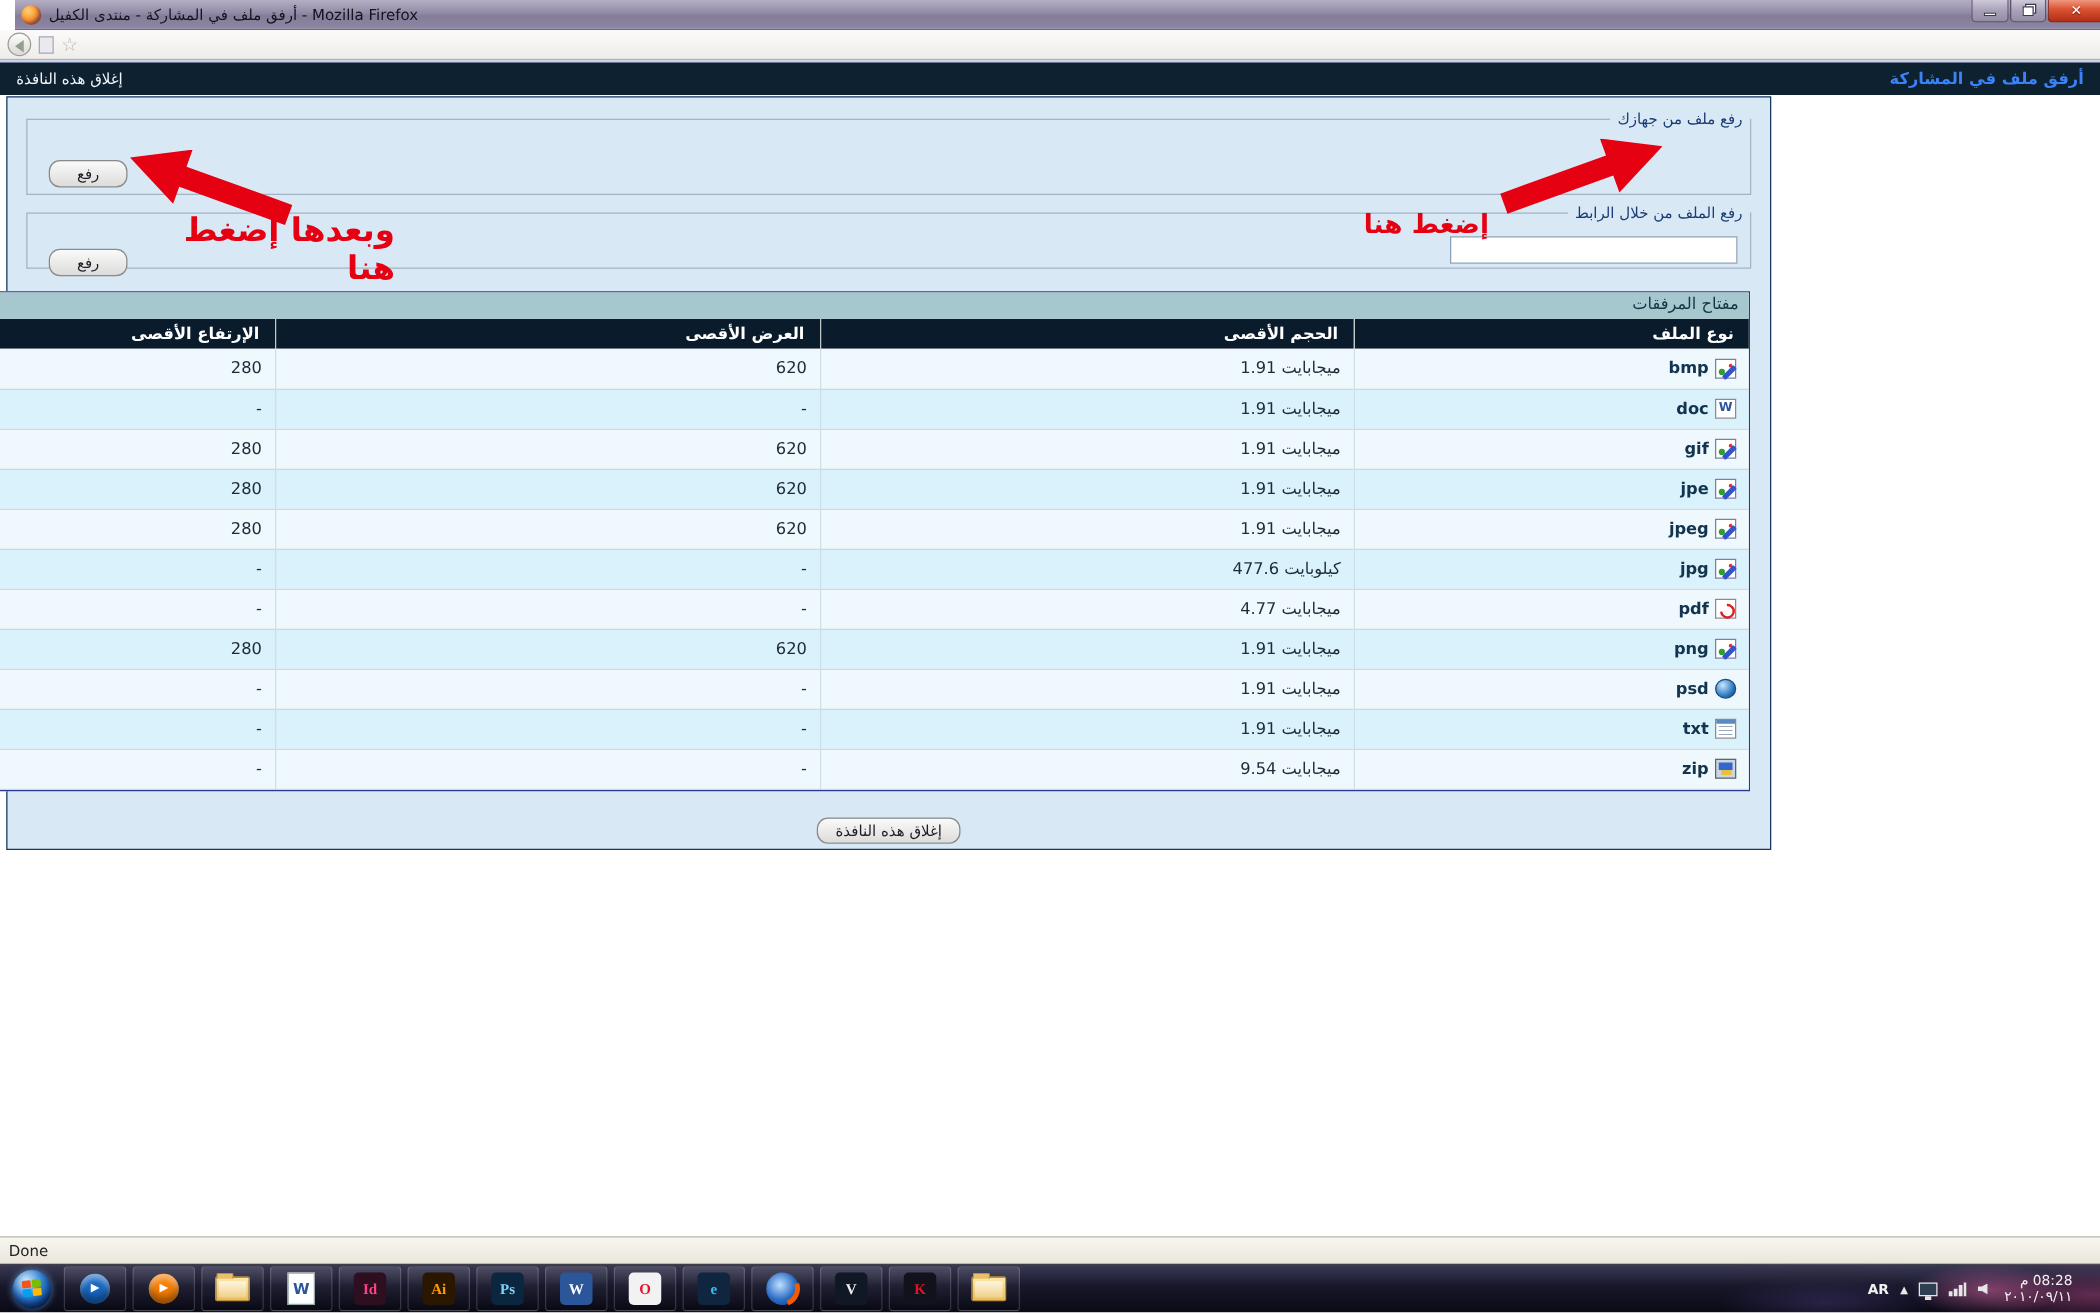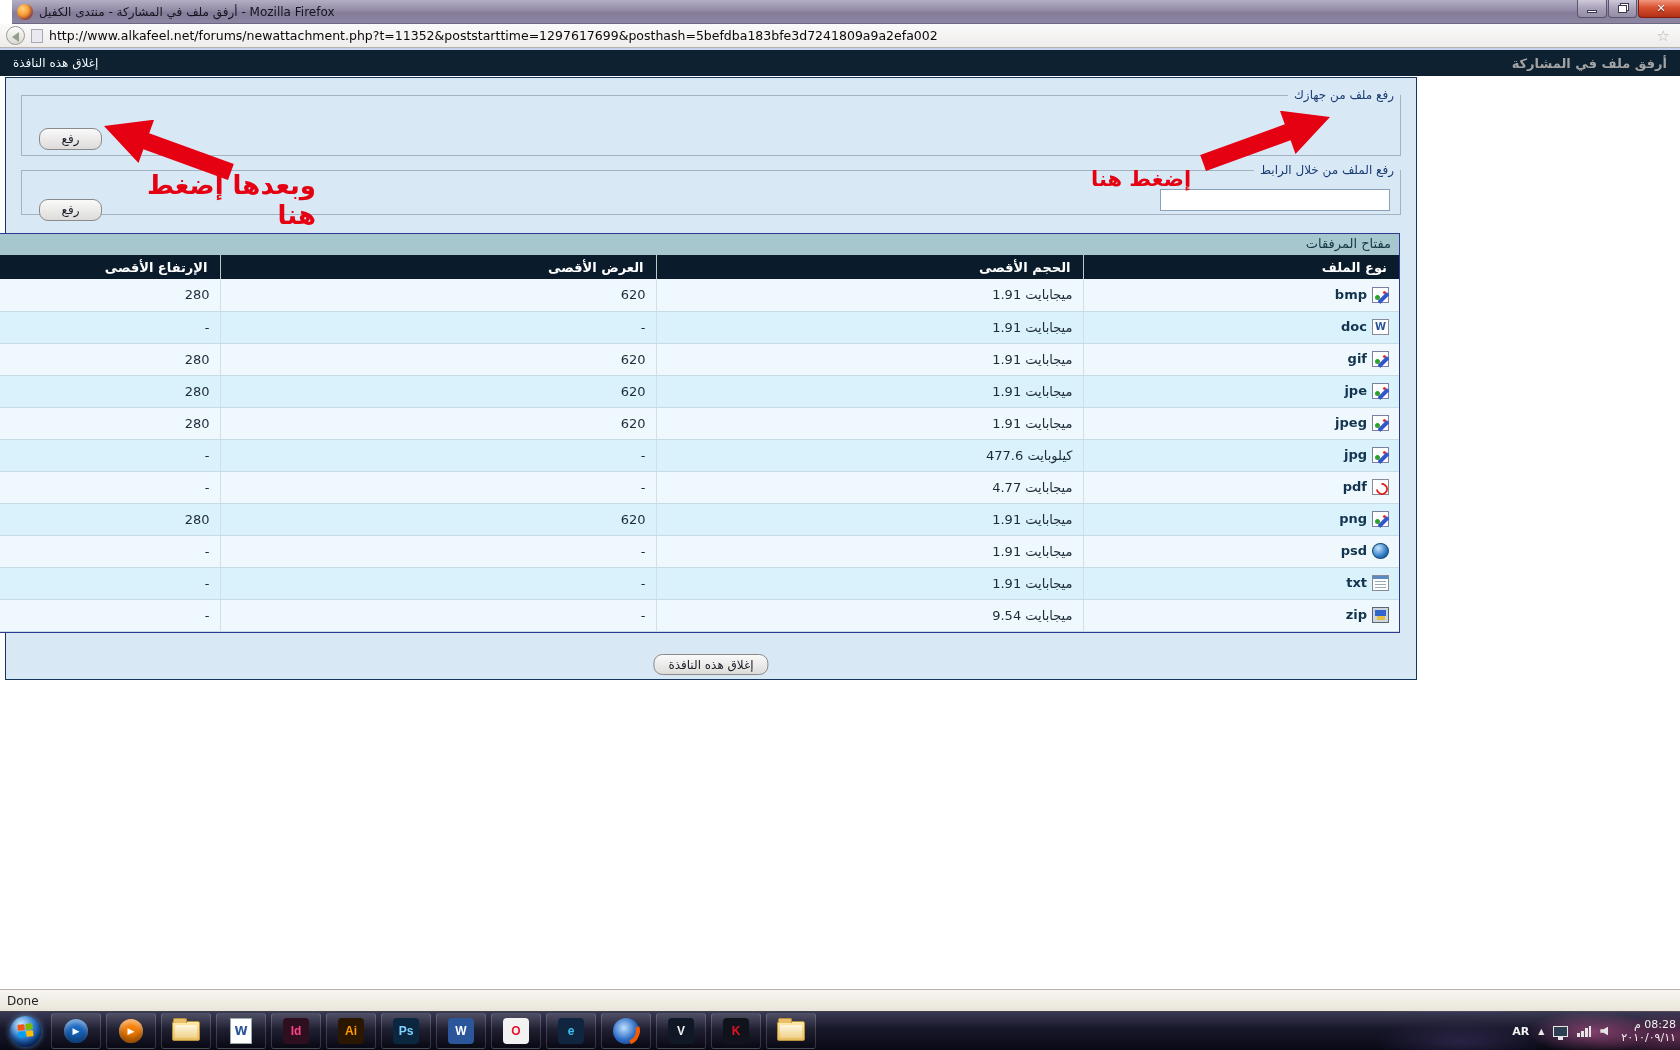--- a/index.html
+++ b/index.html
@@ -36,21 +36,21 @@
     border:5px solid transparent; border-right:7px solid #93a08d; border-left:none; }
   .favicon { width:12px; height:14px; background:#e9e9ef; border:1px solid #a9a9b5; margin-right:6px; }
   .url-text { font-size:12.5px; color:#0a0a0a; direction:ltr; white-space:nowrap; flex:1; }
   .star { margin-right:10px; color:#b9b2a6; font-size:15px; }
 
   
   .viewport { position:absolute; left:0; top:48px; width:1680px; height:941px; background:#fff; }
   .page-header { position:absolute; left:0; top:0; width:1680px; height:28px;
     background:var(--header-bg,#0d2130); border-top:2px solid #c9d1ee; direction:rtl;
     display:flex; align-items:center; justify-content:space-between; padding:0 13px; }
-  .page-title { color:#a3a3a3; font-weight:bold; font-size:13px; }
+  .page-title { color:#3b82f6; font-weight:bold; font-size:13px; }
   .close-link { color:#f2f6fa; font-size:12px; cursor:pointer; }
 
   .content-panel { position:absolute; left:5px; top:29px; width:1412px; height:603px;
     background:var(--panel-bg,#d9e8f5); border:1px solid #16365c; direction:rtl; }
 
   fieldset.fs { position:absolute; right:15px; left:15px; border:1px solid #a4b2c2; }
   fieldset.fs legend { padding:0 6px; font-size:12px; color:#1a3c75; }
   .fs1 { top:10px; height:68px; }
   .fs2 { top:85px; height:52px; }
   .file-row { position:absolute; top:18px; right:10px; direction:rtl; display:flex; align-items:center; }
@@ -142,39 +142,39 @@
   .orb { width:31px; height:31px; border-radius:50%; position:relative;
     background:radial-gradient(circle at 35% 28%, #cdeeff, #2d7dd2 45%, #0a3a7a 78%, #041f46);
     box-shadow:0 0 6px rgba(120,190,255,.6), inset 0 -4px 6px rgba(0,0,30,.5); }
   .orb .flag { position:absolute; left:8px; top:8px; width:15px; height:14px;
     display:grid; grid-template-columns:7px 7px; grid-template-rows:6px 6px; gap:1px;
     transform:rotate(-6deg); }
   .orb .flag i { border-radius:1px; }
   .orb .q1{background:#f65314;} .orb .q2{background:#7cbb00;}
   .orb .q3{background:#00a1f1;} .orb .q4{background:#ffbb00;}
   .tb-tile { width:26px; height:26px; border-radius:4px; display:flex; align-items:center;
-    justify-content:center; font-weight:bold; font-size:12px; font-family:Liberation Sans, sans-serif; }
+    justify-content:center; font-weight:bold; font-size:12px; font-family:Liberation Serif, serif; }
   .tb-disc { width:24px; height:24px; border-radius:50%; display:flex; align-items:center;
     justify-content:center; color:#fff; font-size:9px;
     box-shadow:inset 0 -5px 6px rgba(0,0,0,.4), inset 0 4px 5px rgba(255,255,255,.5); }
   .tb-page { width:22px; height:26px; background:#fff; border:1px solid #9aa;
     display:flex; align-items:center; justify-content:center; font-weight:bold; font-size:12px; }
   .tb-folder { width:28px; height:20px; position:relative; background:linear-gradient(#ffe9a8,#e8bc5e);
     border:1px solid #b8903c; border-radius:2px; }
   .tb-folder::before { content:""; position:absolute; left:0; top:-4px; width:12px; height:4px;
     background:#e8c06a; border:1px solid #b8903c; border-bottom:none; border-radius:2px 2px 0 0; }
   .tb-folder::after { content:""; position:absolute; left:2px; top:3px; right:2px; bottom:2px;
     background:linear-gradient(#fdf6e0,#efd089); border-radius:1px; }
   .tb-ff { width:26px; height:26px; border-radius:50%; position:relative;
     background:radial-gradient(circle at 42% 38%, #bfe0ff, #2a6bc4 55%, #14386e); }
   .tb-ff::after { content:""; position:absolute; inset:-1px; border-radius:50%;
     border:4px solid transparent; border-top-color:#ff910; border-right-color:#f25c00;
     transform:rotate(25deg); }
 
-  .tray { display:flex; align-items:center; gap:9px; padding-right:4px; color:#f2f2f2; }
+  .tray { display:flex; align-items:center; gap:9px; padding-right:22px; color:#f2f2f2; }
   .lang { font-size:11px; font-weight:bold; }
   .tray-arrow { font-size:8px; color:#e8e8e8; }
   .display-icon { width:15px; height:11px; border:1px solid #e6e6e6; background:#2e3f52; position:relative; }
   .display-icon::after { content:""; position:absolute; left:4px; bottom:-4px; width:5px; height:3px; background:#e6e6e6; }
   .network-icon { width:14px; height:11px; position:relative; }
   .network-icon i { position:absolute; bottom:0; width:2.5px; background:#e6e6e6; }
   .network-icon i:nth-child(1){left:0; height:4px;} .network-icon i:nth-child(2){left:4px; height:6px;}
   .network-icon i:nth-child(3){left:8px; height:9px;} .network-icon i:nth-child(4){left:12px; height:11px; width:2px;}
   .volume-icon { width:8px; height:9px; background:#e6e6e6; position:relative;
     clip-path:polygon(0 30%, 40% 30%, 100% 0, 100% 100%, 40% 70%, 0 70%); margin-right:4px; }
@@ -195,21 +195,20 @@
       </div>
     <div class="wbtn close">
         <span class="glyph-close">✕</span>
       </div>
   </div>
 </div>
 
 <div class="navbar">
   <div class="back-btn"></div>
   <span class="favicon"></span>
-  <div class="url-text">http://www.alkafeel.net/forums/newattachment.php?t=11352&amp;poststarttime=1297617699&amp;posthash=5befdba183bfe3d7241809a9a2efa002</div>
   <span class="star">☆</span>
 </div>
 
 <div class="viewport">
 
   <div class="page-header">
     <span class="page-title">أرفق ملف في المشاركة</span>
     <span class="close-link">إغلاق هذه النافذة</span>
   </div>
 

